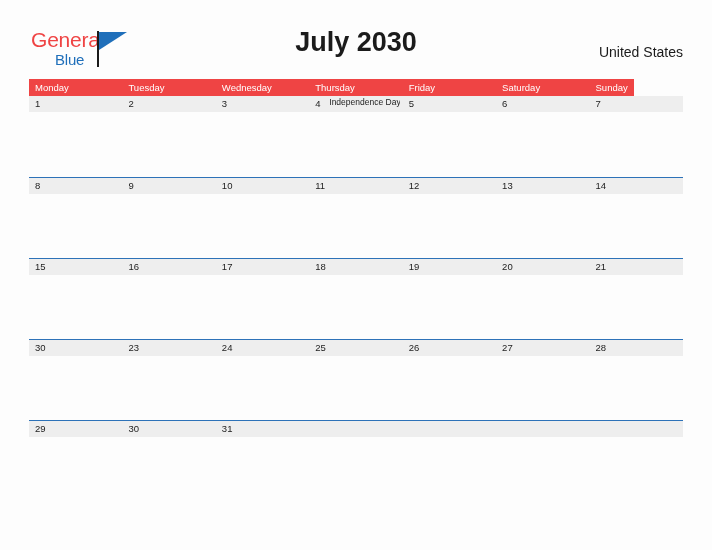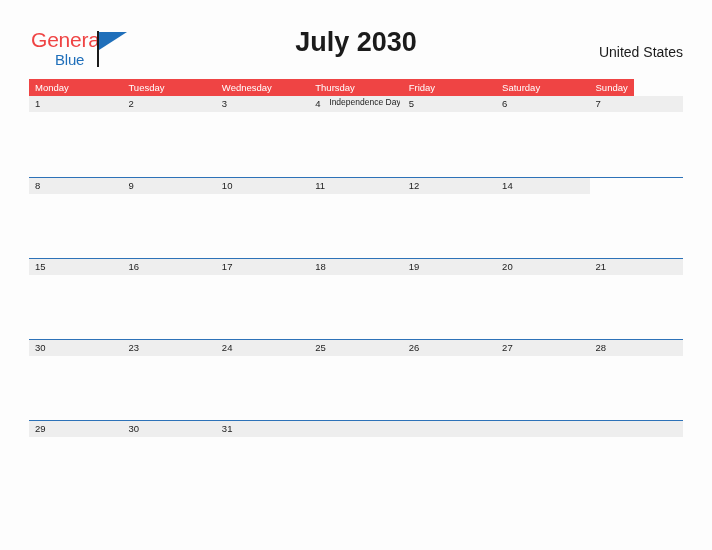--- a/index.html
+++ b/index.html
@@ -281,20 +281,26 @@
             <div class="day-events"></div>
           </div>
           <div class="day-cell">
             <div class="day-band">
               <span class="day-number">12</span>
             </div>
             <div class="day-events"></div>
           </div>
           <div class="day-cell">
             <div class="day-band">
+              <span class="day-number">13</span>
+            </div>
+            <div class="day-events"></div>
+          </div>
+          <div class="day-cell">
+            <div class="day-band">
               <span class="day-number">14</span>
             </div>
             <div class="day-events"></div>
           </div>
         </div>
         <div class="week-row">
           <div class="day-cell">
             <div class="day-band">
               <span class="day-number">15</span>
             </div>

